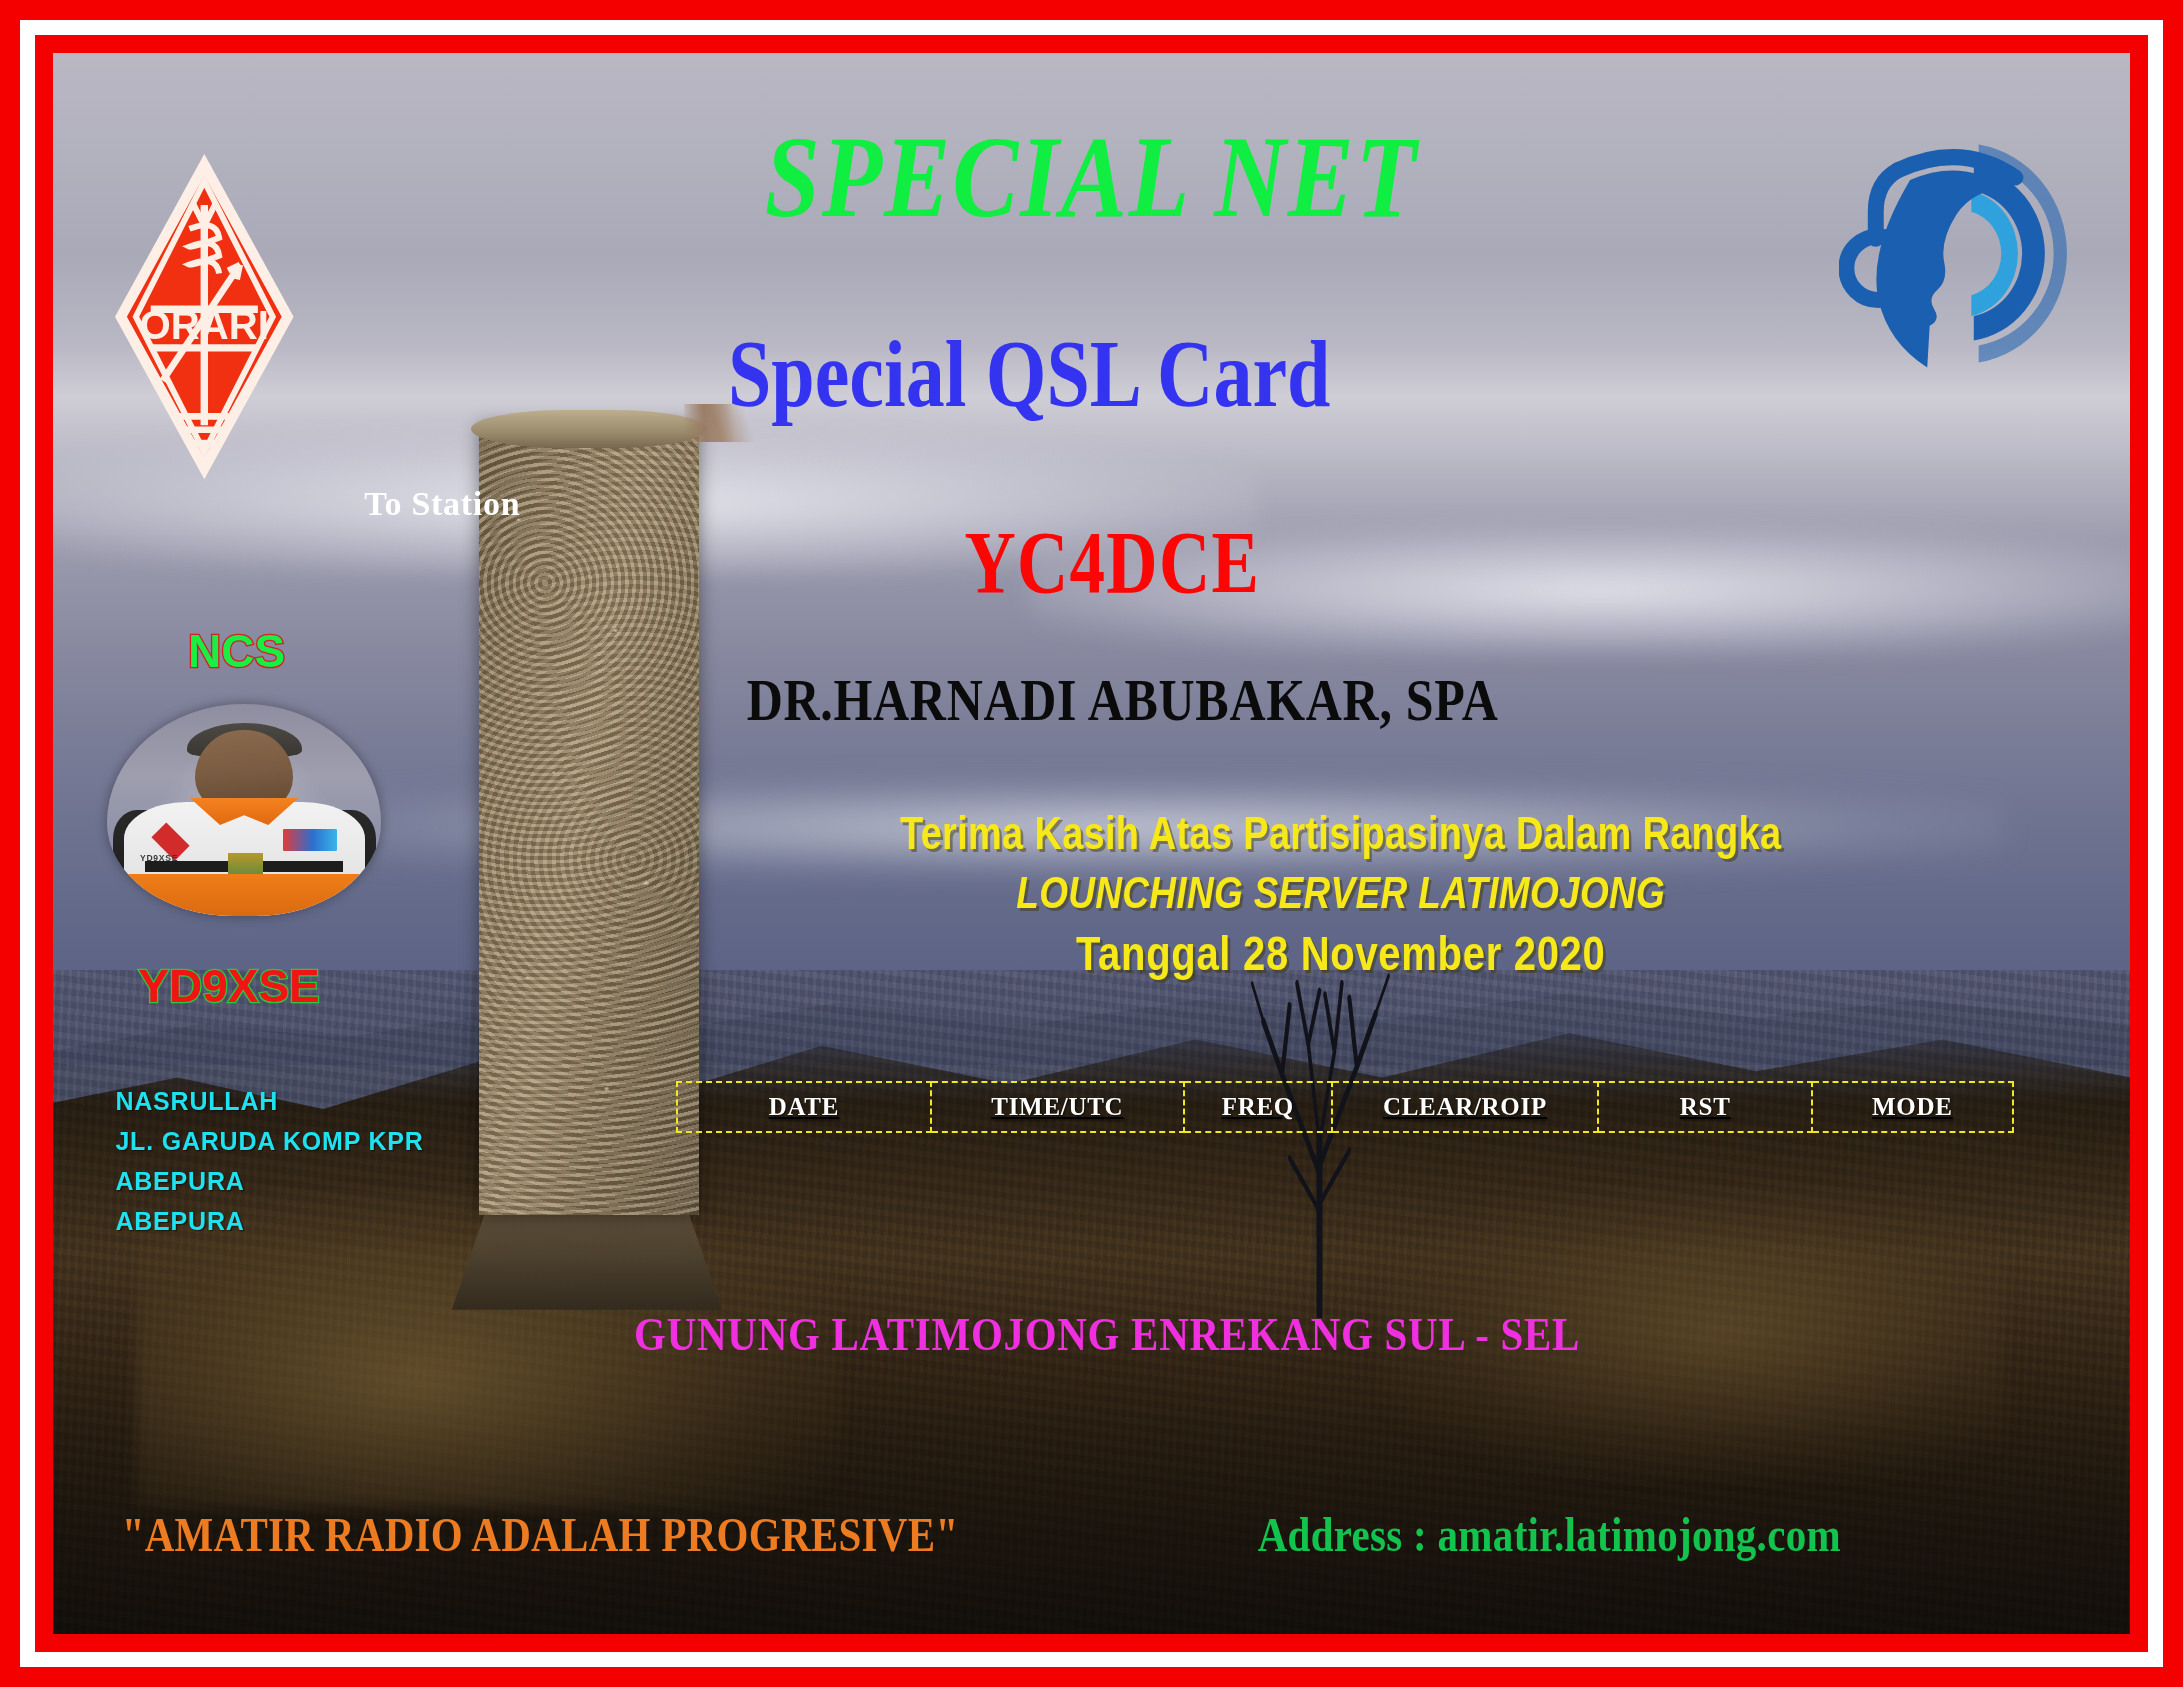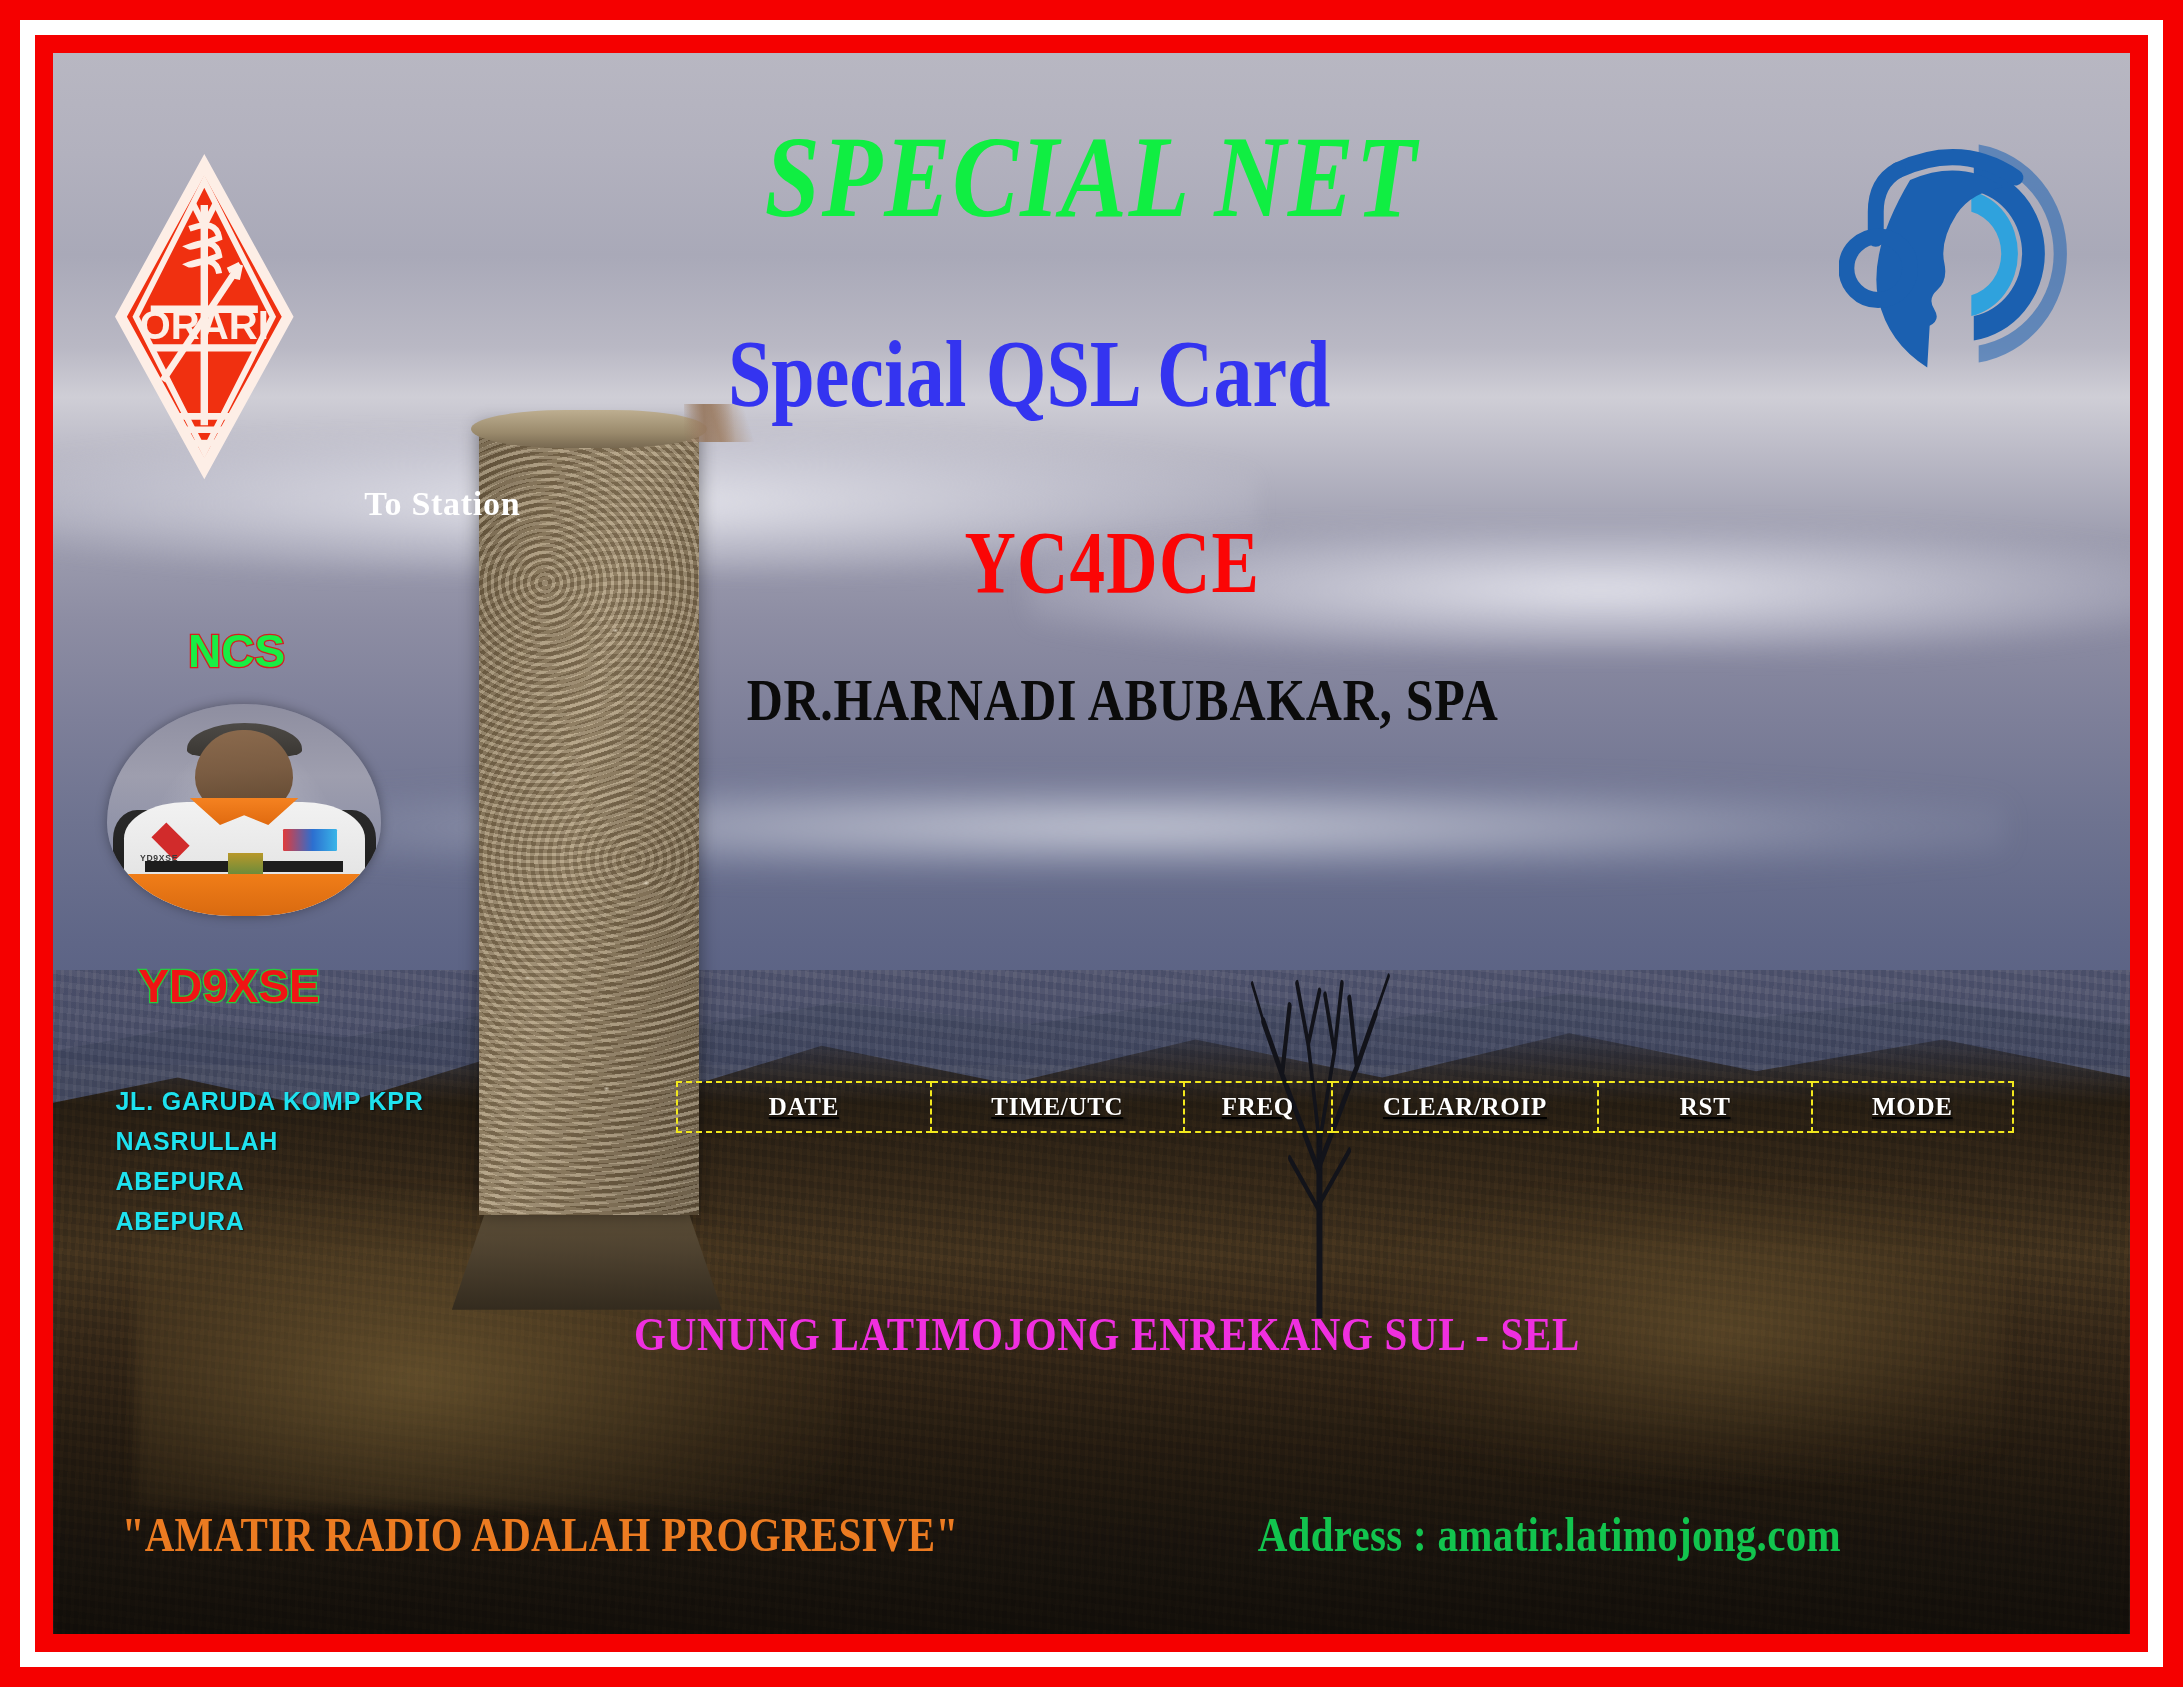--- a/index.html
+++ b/index.html
@@ -392,20 +392,25 @@
        <div class="specialnet">SPECIAL NET</div>
 
        <div class="qslcard">Special QSL Card</div>
 
        <div class="tostation">To Station</div>
 
        <div class="callsign">YC4DCE</div>
 
        <div class="opname">DR.HARNADI ABUBAKAR, SPA</div>
 
+       <div class="ybox">
+         <div class="yline1">Terima Kasih Atas Partisipasinya Dalam Rangka</div>
+         <div class="yline2">LOUNCHING SERVER LATIMOJONG</div>
+         <div class="yline3">Tanggal  28  November  2020</div>
+       </div>
 
        <div class="ncslabel">NCS</div>
 
        <div class="opphoto">
          <div class="ph-hair"></div>
          <div class="ph-head"></div>
          <div class="ph-shoulderL"></div>
          <div class="ph-shoulderR"></div>
          <div class="ph-body"></div>
          <div class="ph-collar"></div>
@@ -413,22 +418,22 @@
          <div class="ph-badgeR"></div>
          <div class="ph-sash"></div>
          <div class="ph-idcard"></div>
          <div class="ph-orangebelt"></div>
          <div class="ph-call">YD9XSE</div>
        </div>
 
        <div class="ncscall">YD9XSE</div>
 
        <div class="addrblock">
+         <div>NASRULLAH</div>
          <div>JL. GARUDA KOMP KPR</div>
-         <div>NASRULLAH</div>
          <div>ABEPURA</div>
          <div>ABEPURA</div>
        </div>
 
        <table class="logtable">
          <tbody>
                 <tr class="hdr">
            <td class="c-date">DATE</td>
            <td class="c-time">TIME/UTC</td>
            <td class="c-freq">FREQ</td>

